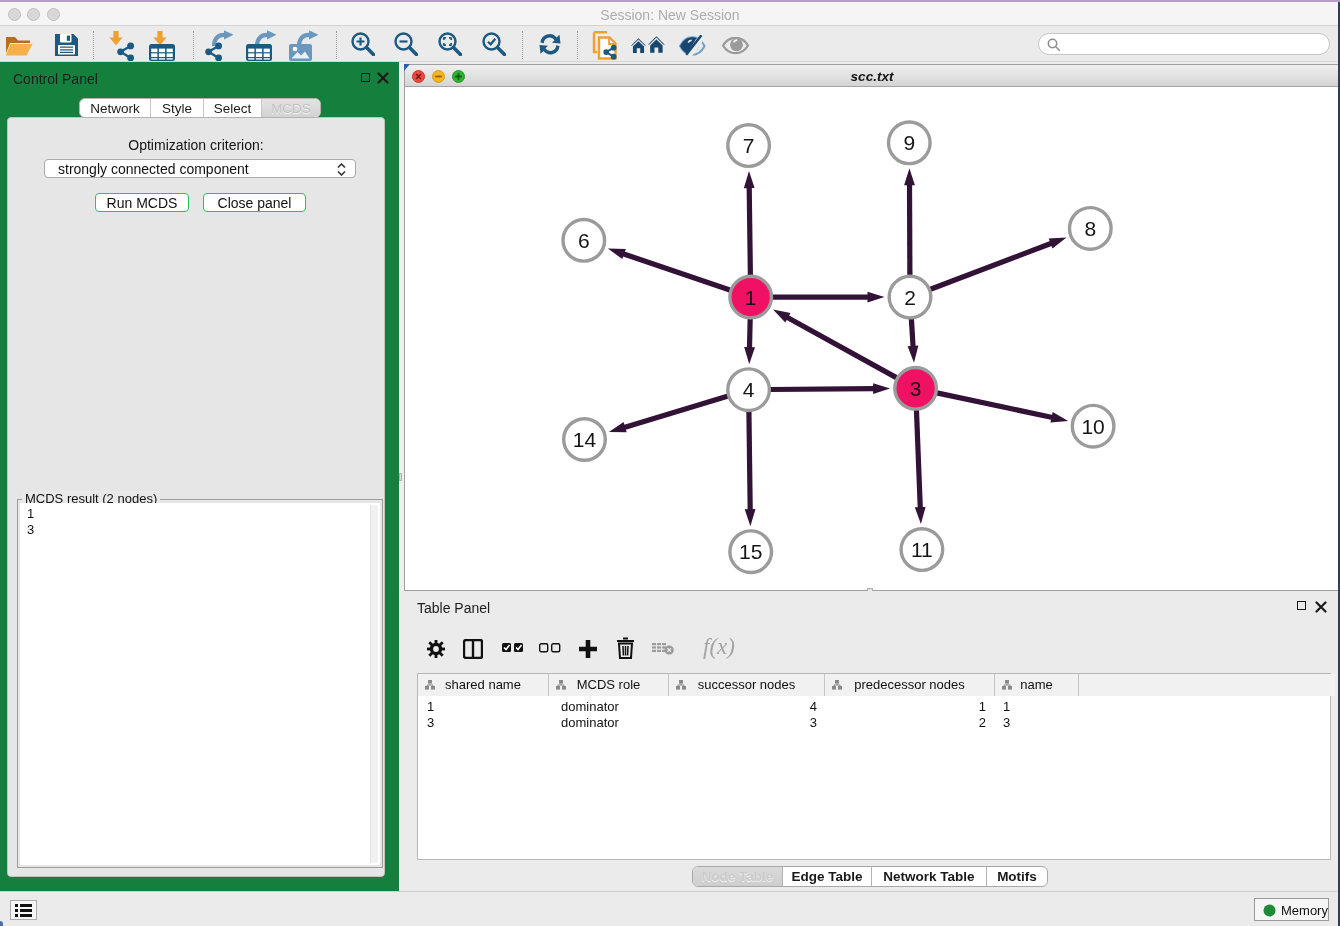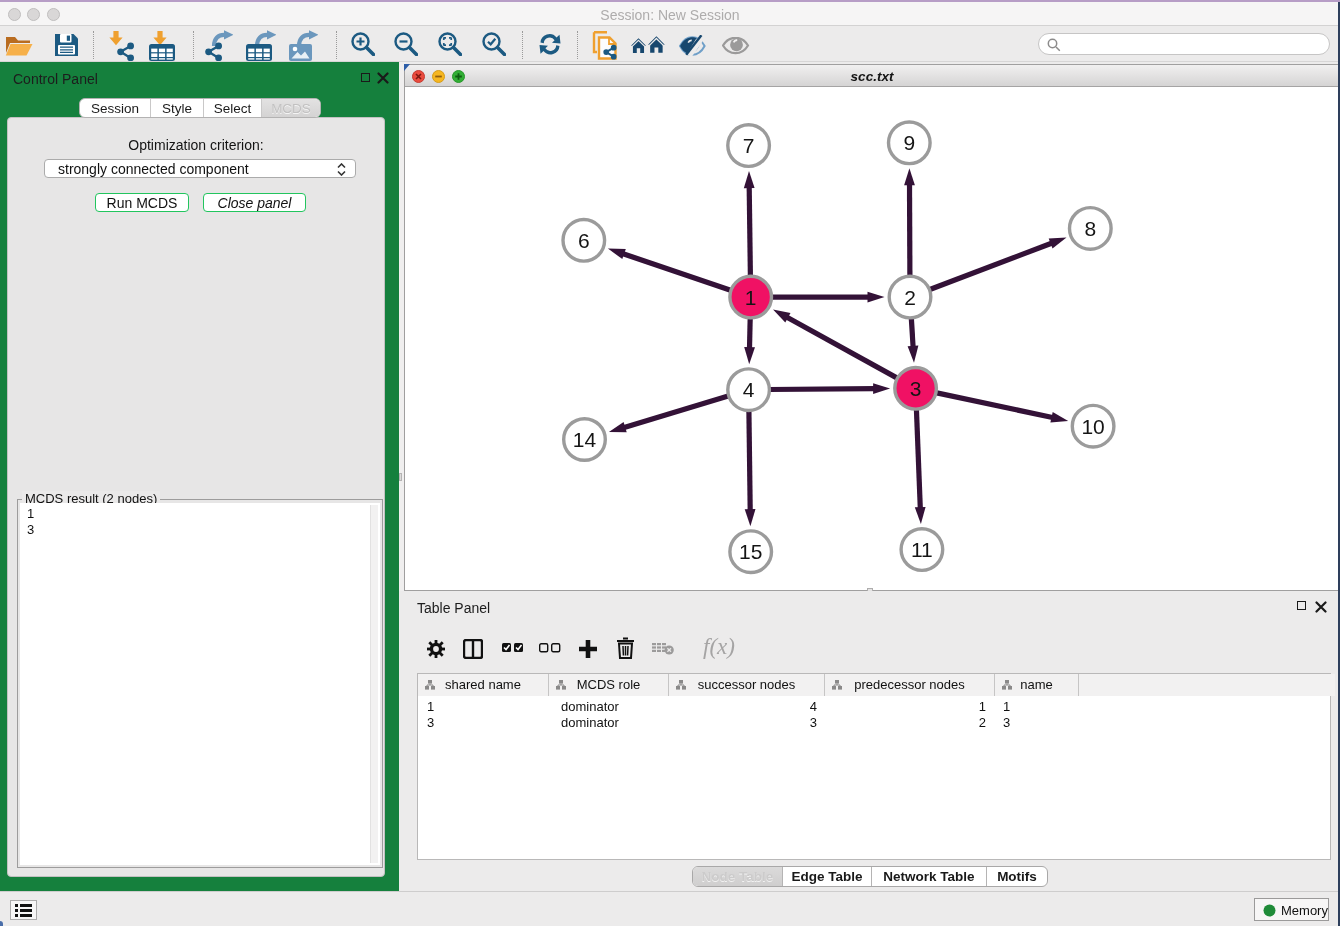--- a/index.html
+++ b/index.html
@@ -244,33 +244,33 @@
 
 <div class="abs" style="left:392px; top:62px; width:14px; height:831px; background:#f0efef;"></div>
 <div id="cpanel">
   <div id="cpanel-head">Control Panel</div>
   <div class="float-btn" style="left:361px;"></div>
   <svg class="abs" style="left:377px; top:10px;" width="12" height="12" viewBox="0 0 12 12">
       <path d="M1.5 1.5 L10.5 10.5 M10.5 1.5 L1.5 10.5" stroke="#1a1a1a" stroke-width="2.2" stroke-linecap="round"></path>
     </svg>
   <div id="cpanel-content"></div>
   <div class="tabs">
-      <div class="tab" style="width:71px;">Session</div>
+      <div class="tab" style="width:71px;">Network</div>
       <div class="tab" style="width:53px;">Style</div>
       <div class="tab" style="width:58px;">Select</div>
       <div class="tab" style="width:58px;">MCDS</div>
     </div>
   <div id="optlabel">Optimization criterion:</div>
   <div id="dropdown">strongly connected component
     <svg class="abs" style="right:8px; top:3px;" width="11" height="13" viewBox="0 0 11 13">
         <path d="M2 4.5 L5.5 1 L9 4.5 M2 8.5 L5.5 12 L9 8.5" stroke="#333" stroke-width="1.6" fill="none"></path>
       </svg>
   </div>
   <div class="btn" style="left:95px; top:131px; width:94px;">Run MCDS</div>
-  <div class="btn" style="left:203px; top:131px; width:103px;font-style:italic;">Close panel</div>
+  <div class="btn" style="left:203px; top:131px; width:103px;">Close panel</div>
   <div id="fieldset">
     <legend style="position:absolute; left:4px; top:-9px; background:#eae9e9; font-size:13px; color:#111; padding:0 3px;">MCDS result (2 nodes)</legend>
     <div id="fieldbox">
         <pre>1
 3</pre>
         <div class="sb"></div>
       </div>
   </div>
 </div>
 

